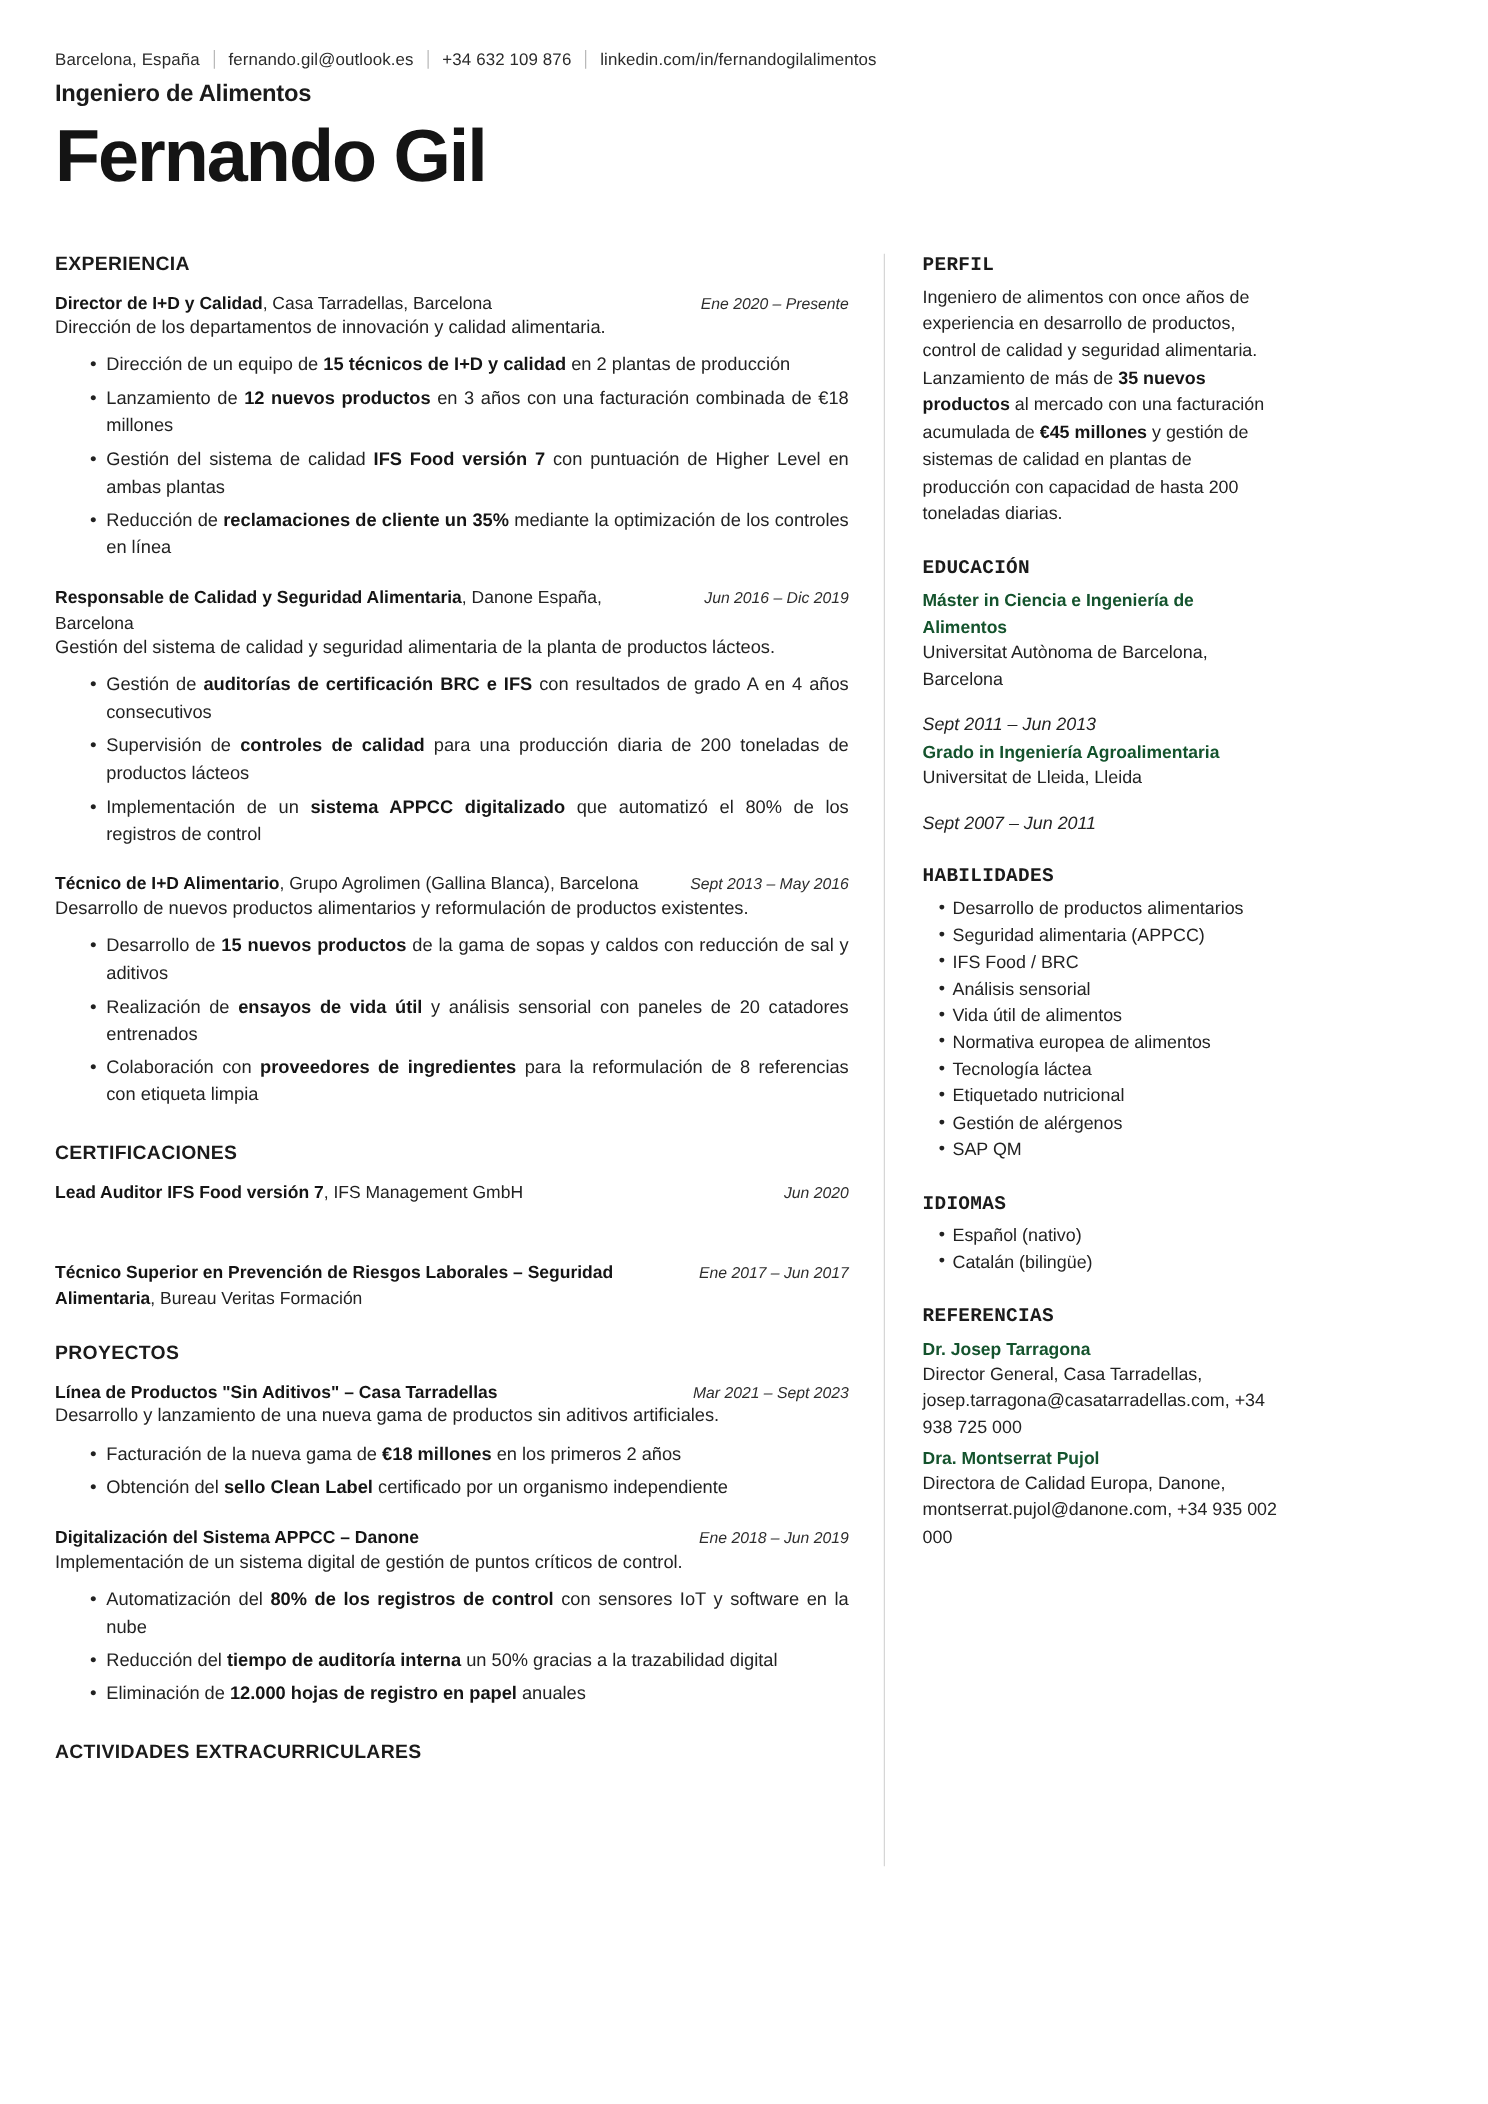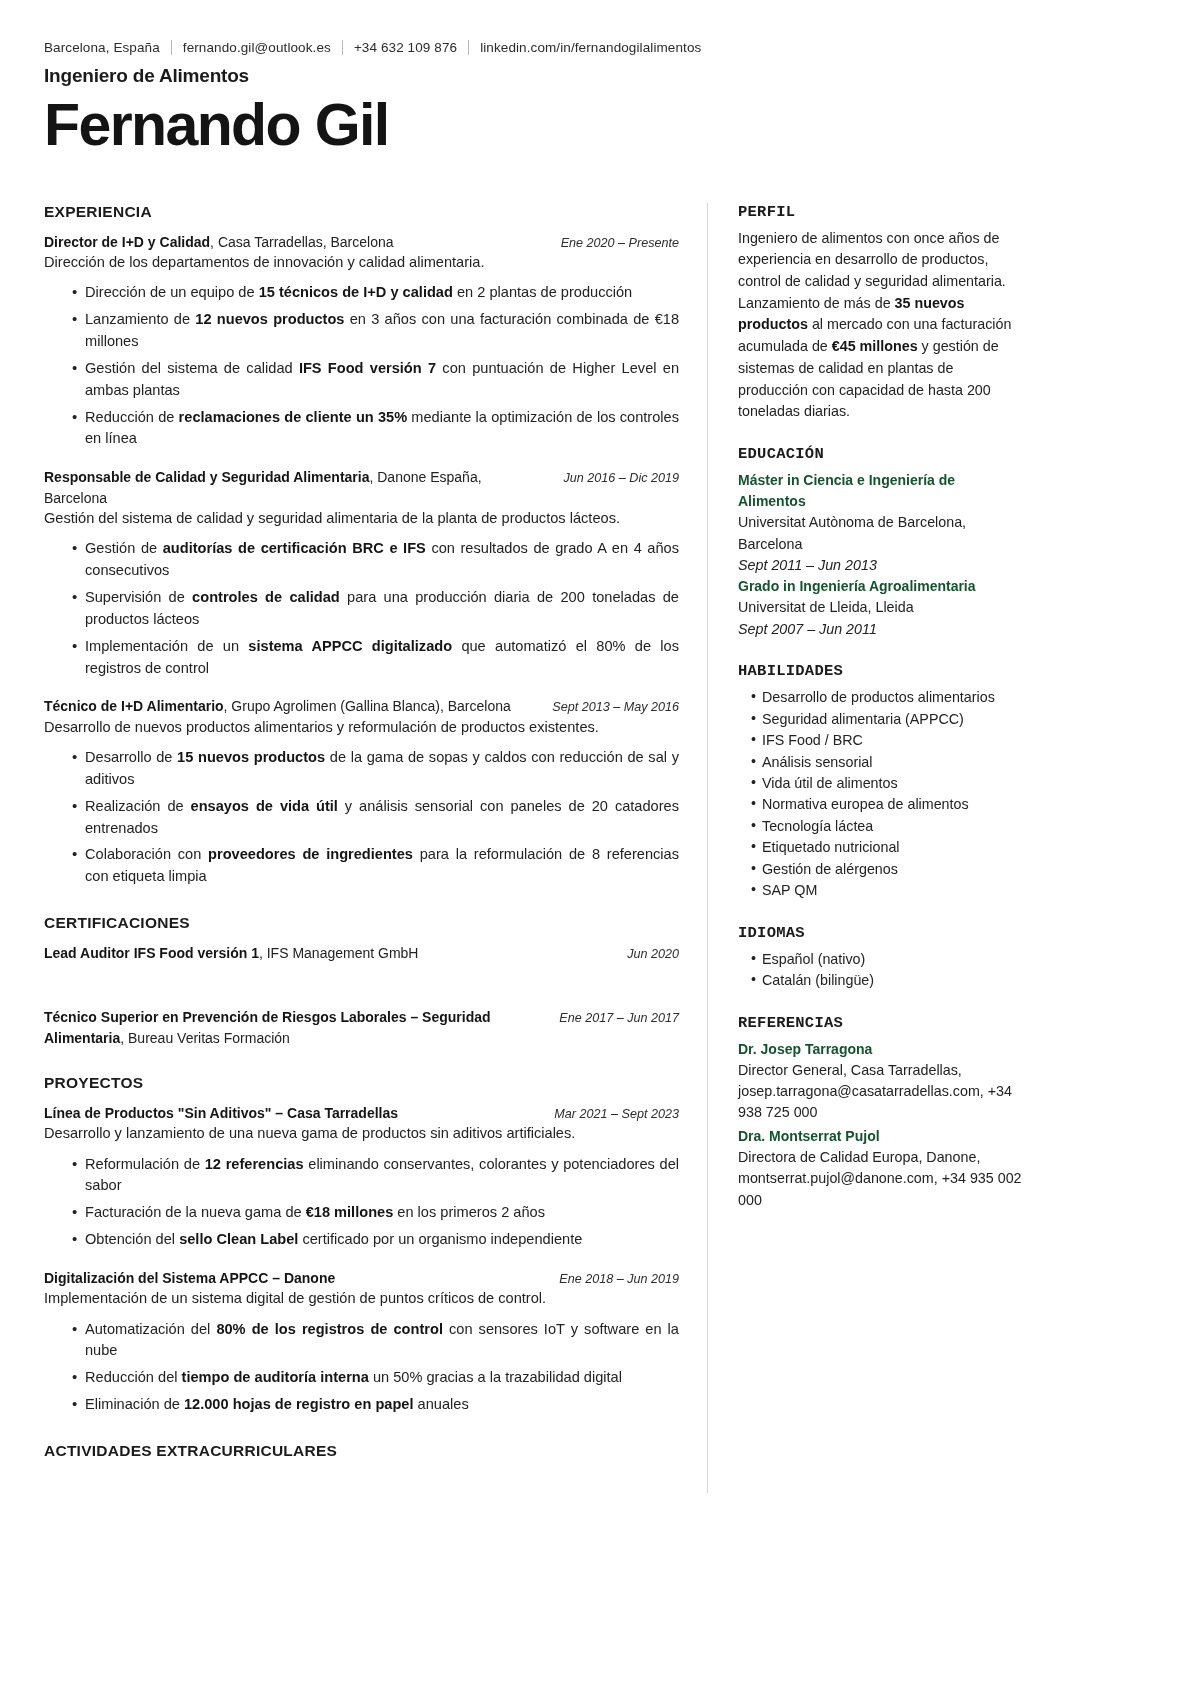--- a/index.html
+++ b/index.html
@@ -171,20 +171,21 @@
   .r-norm {
     font-size: 14.3px;
     color: #222;
     line-height: 1.5;
   }
   .r-ital {
     font-size: 14.3px;
     font-style: italic;
     color: #222;
     line-height: 1.5;
+    margin-top: 15px;
   }
   ul.r-list {
     margin: 0;
     padding-left: 13px;
     list-style: none;
   }
   ul.r-list > li {
     font-size: 14.3px;
     line-height: 1.5;
     color: #222;
@@ -264,21 +265,21 @@
               </ul>
             </div>
           </div>
       </div>
 
       <div class="sec-block">
         <div class="sec-head">CERTIFICACIONES</div>
         <div id="certification-entries">
             <div class="entry" style="margin-bottom: 6px;">
               <div class="entry-head">
-                <div class="entry-title"><b>Lead Auditor IFS Food versión 1</b>, IFS Management GmbH</div>
+                <div class="entry-title"><b>Lead Auditor IFS Food versión 7</b>, IFS Management GmbH</div>
                 <div class="entry-date">Jun 2020</div>
               </div>
             </div>
             <div class="entry" style="margin-bottom: 6px; margin-top: 44px;">
               <div class="entry-head">
                 <div class="entry-title"><b>Técnico Superior en Prevención de Riesgos Laborales – Seguridad Alimentaria</b>, Bureau Veritas Formación</div>
                 <div class="entry-date">Ene 2017 – Jun 2017</div>
               </div>
             </div>
           </div>
@@ -287,21 +288,20 @@
       <div class="sec-block">
         <div class="sec-head">PROYECTOS</div>
         <div id="project-entries">
             <div class="entry">
               <div class="entry-head">
                 <div class="entry-title"><b>Línea de Productos "Sin Aditivos" – Casa Tarradellas</b></div>
                 <div class="entry-date">Mar 2021 – Sept 2023</div>
               </div>
               <div class="entry-desc">Desarrollo y lanzamiento de una nueva gama de productos sin aditivos artificiales.</div>
               <ul class="bullets">
-                <li>Reformulación de <b>12 referencias</b> eliminando conservantes, colorantes y potenciadores del sabor</li>
                 <li>Facturación de la nueva gama de <b>€18 millones</b> en los primeros 2 años</li>
                 <li>Obtención del <b>sello Clean Label</b> certificado por un organismo independiente</li>
               </ul>
             </div>
             <div class="entry">
               <div class="entry-head">
                 <div class="entry-title"><b>Digitalización del Sistema APPCC – Danone</b></div>
                 <div class="entry-date">Ene 2018 – Jun 2019</div>
               </div>
               <div class="entry-desc">Implementación de un sistema digital de gestión de puntos críticos de control.</div>

